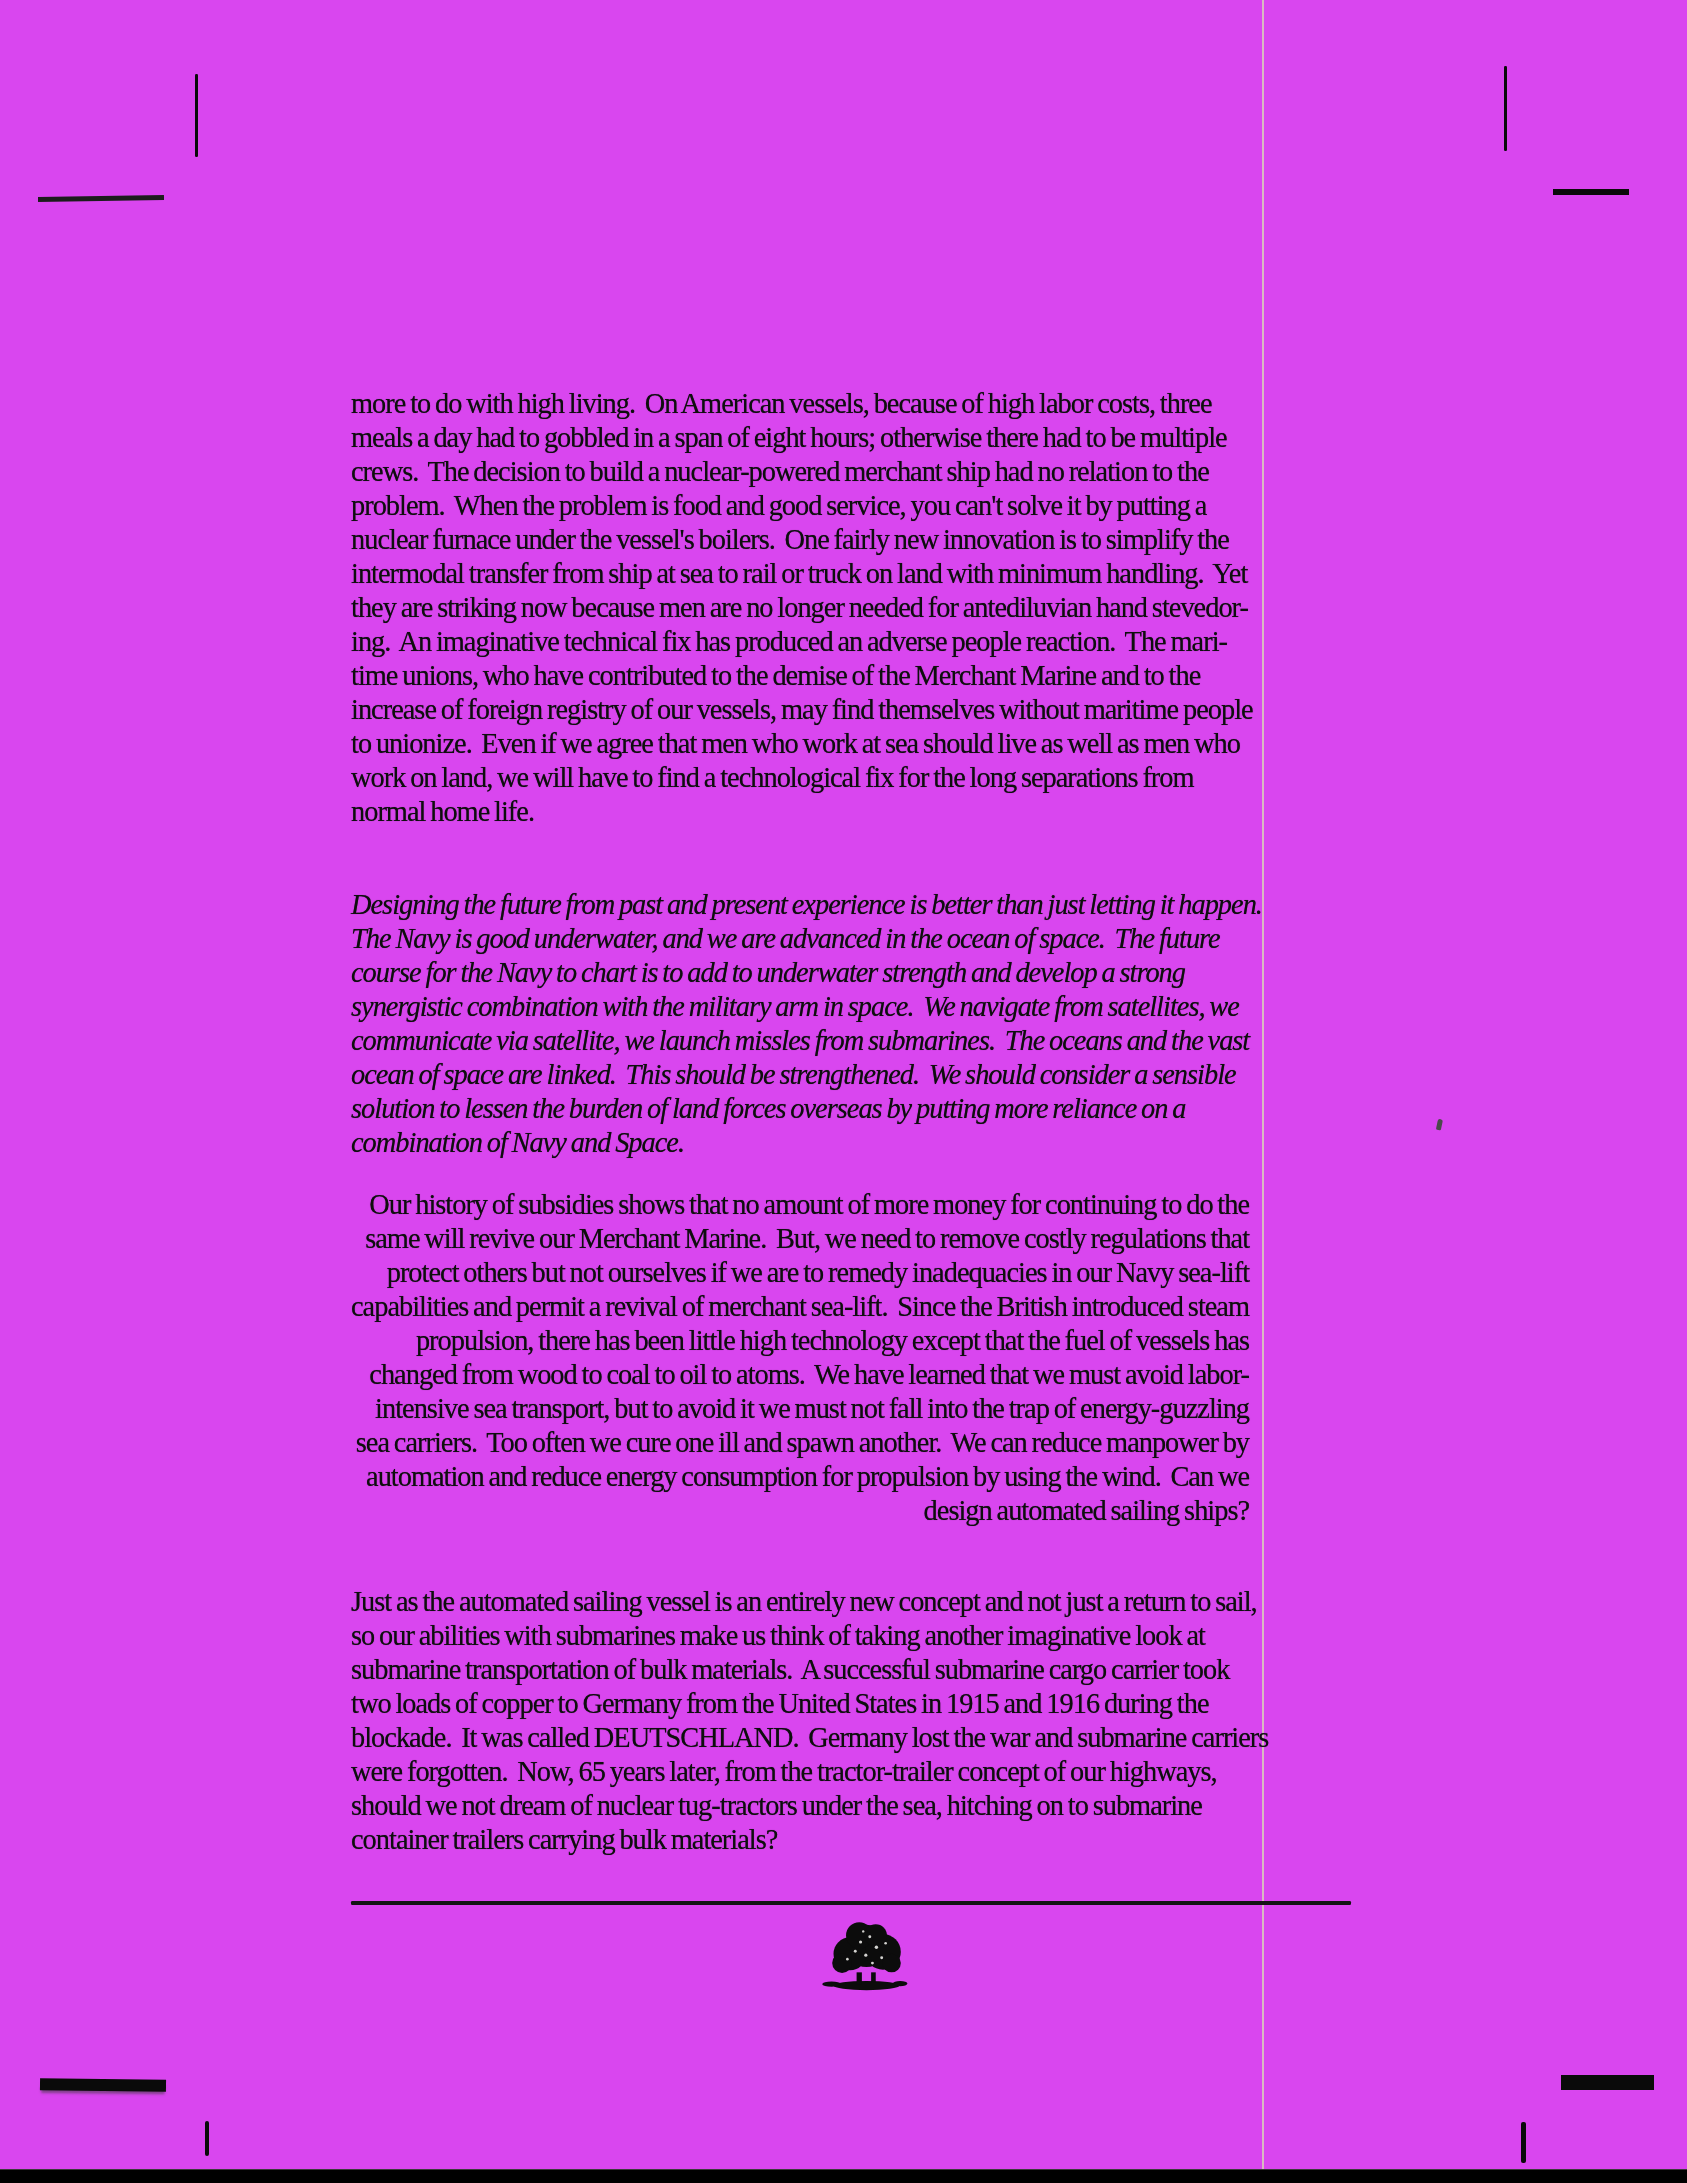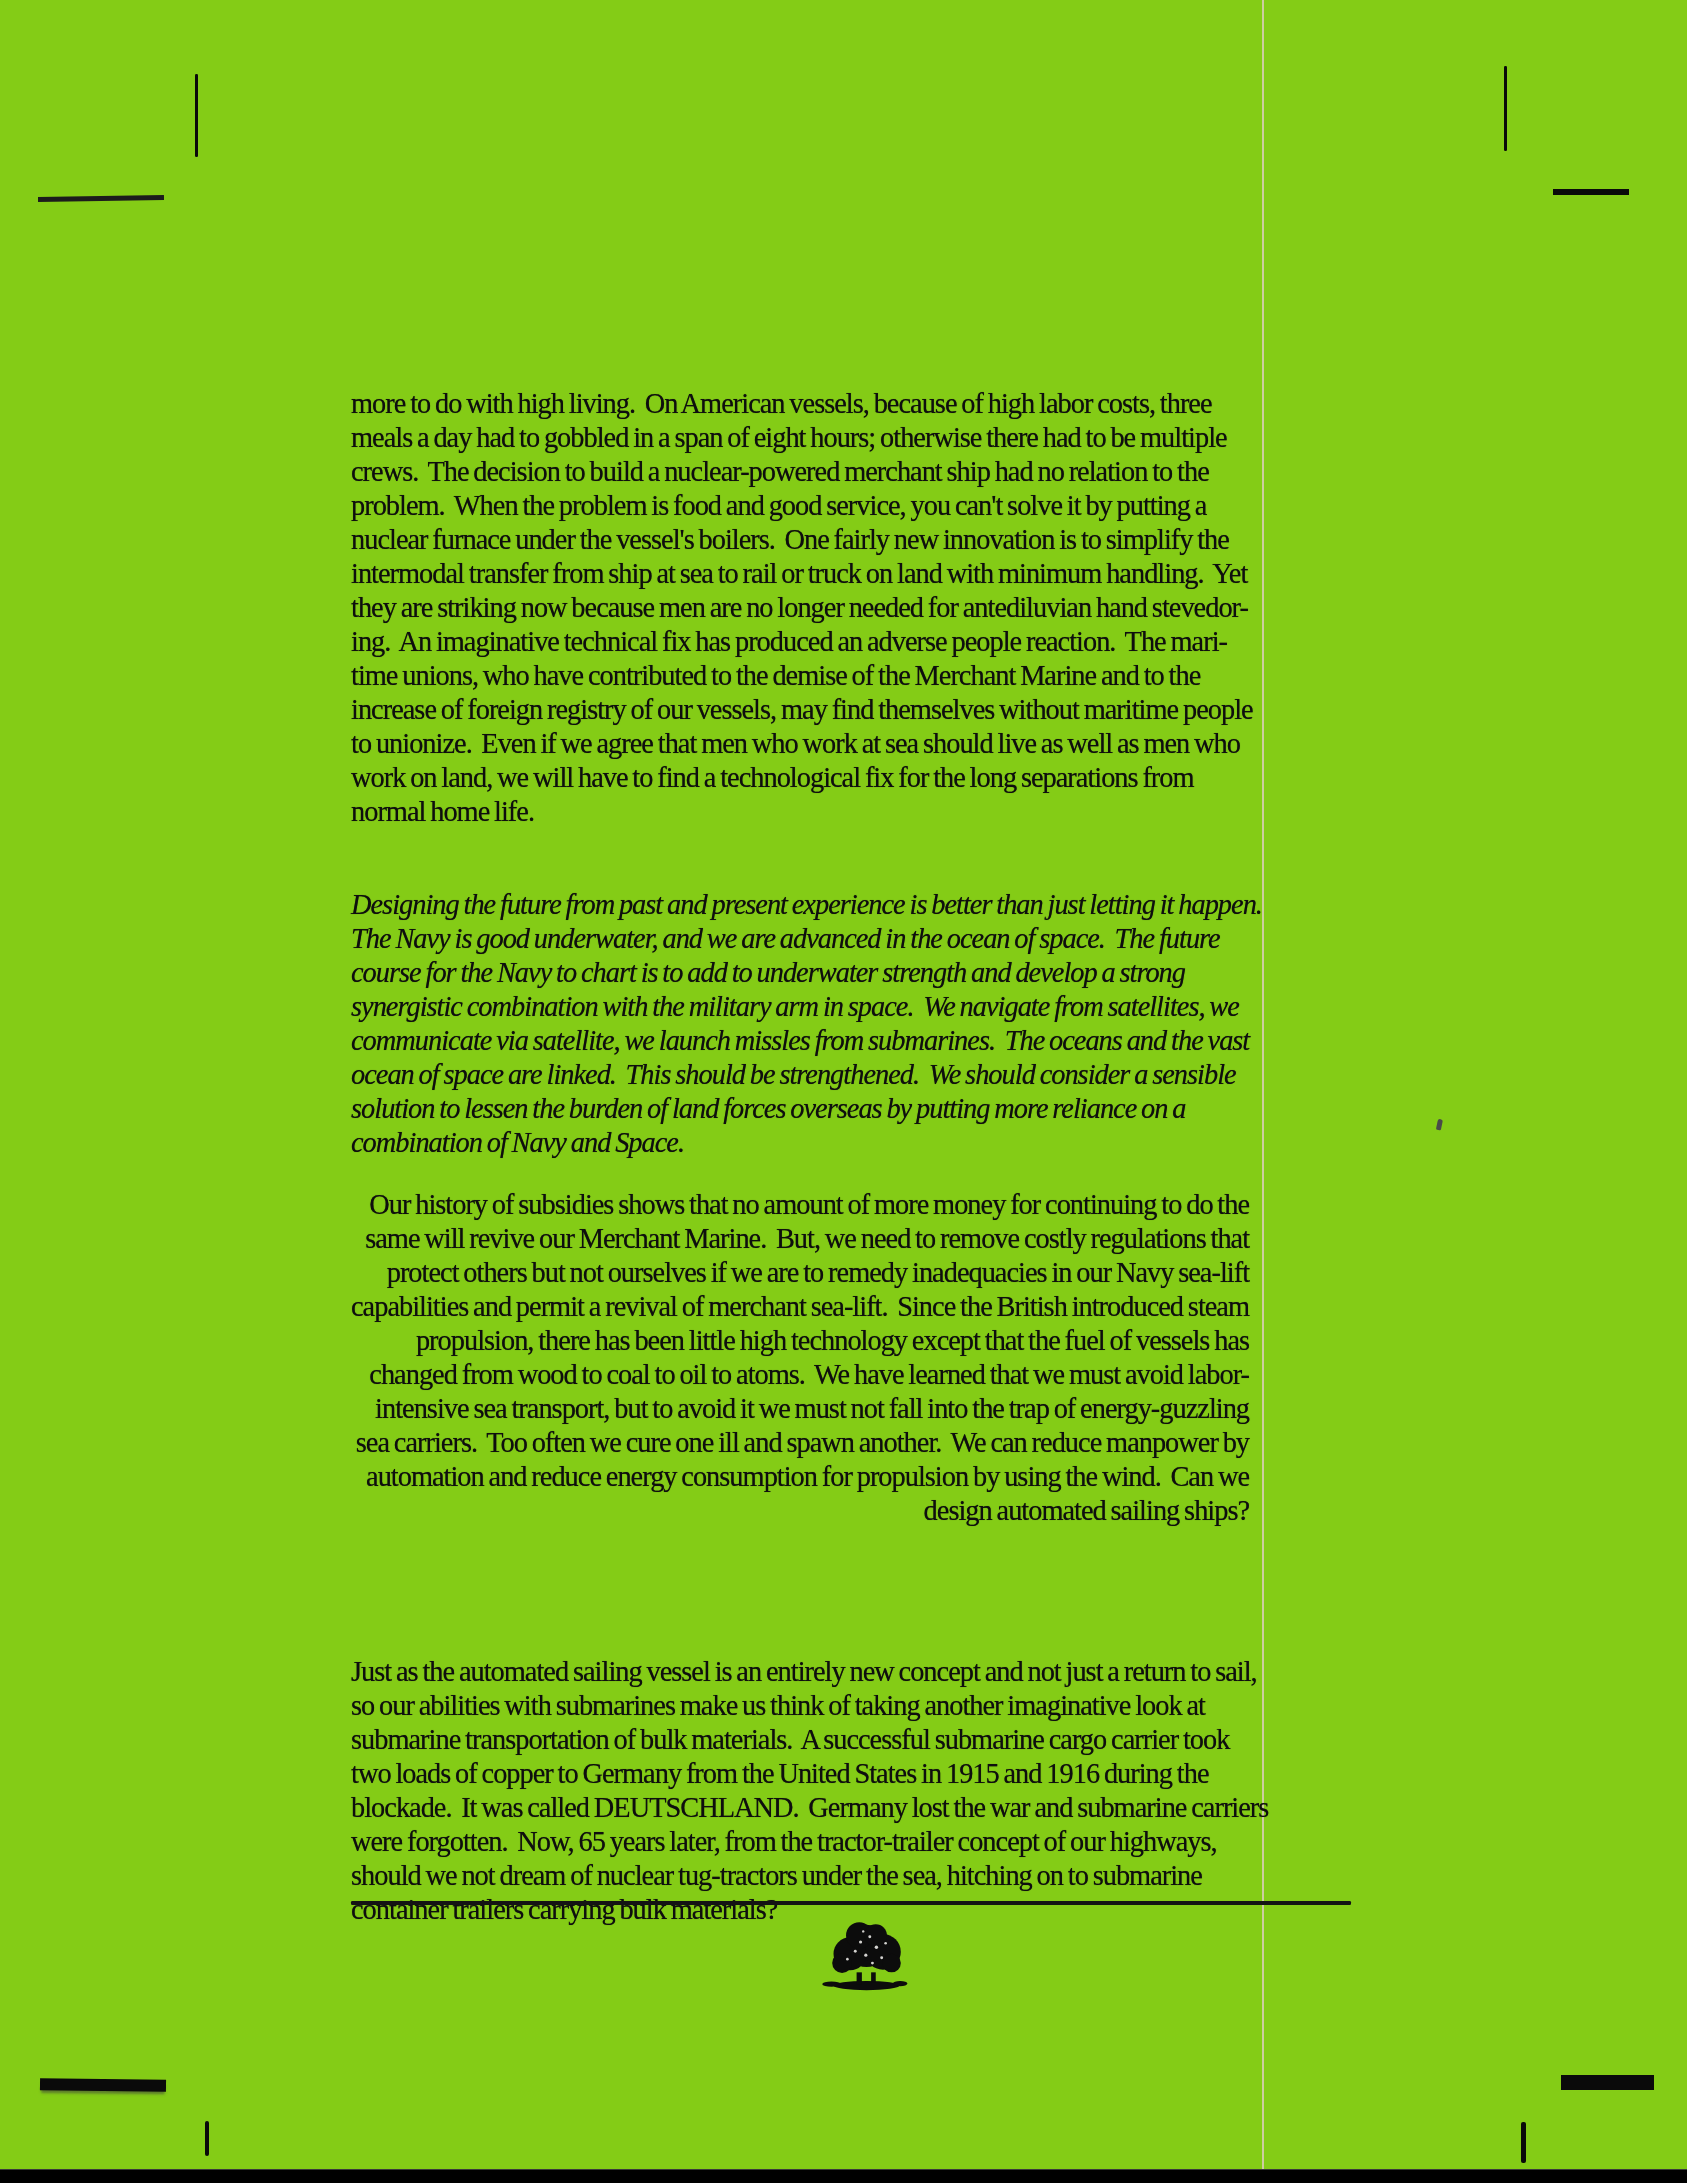--- a/index.html
+++ b/index.html
@@ -1,40 +1,40 @@
 <!DOCTYPE html>
 <html style="font-size:10.6px"><head>
 <meta charset="utf-8">
 <style>
   html,body{margin:0;padding:0;background:#e8e6e2;}
   .page{
     position:relative;
     width:1687px;height:2183px;
-    background:#84cc16;
+    background:#d946ef;
     overflow:hidden;
     font-family:"Liberation Serif","DejaVu Serif",serif;
   }
   
   .crease{
     position:absolute;left:1262px;top:0;width:2px;height:2183px;
     background:#d9cdb9;opacity:.85;
   }
   
   .para{
     position:absolute;left:351px;
     font-size:28.4px;line-height:34px;
     letter-spacing:-1px;word-spacing:-1.3px;
     color:#0e0e0e;
     white-space:pre;
     text-shadow:0 0 0.7px rgba(10,10,10,.65);
   }
   .p1{top:387px;}
   .p2{top:888px;font-style:italic;}
   .p3{top:1188px;text-align:right;}
-  .p4{top:1655px;}
+  .p4{top:1585px;}
   
   .footer-rule{
     position:absolute;left:351px;top:1901px;width:1000px;height:4px;
     background:#141414;border-radius:1.3px;
   }
   
   .tree{position:absolute;left:817px;top:1915px;width:99px;height:83px;}
   
   .mark{position:absolute;background:#0a0a0a;}
   .tl-v{left:195px;top:74px;width:3.3px;height:83px;border-radius:1.3px;}

